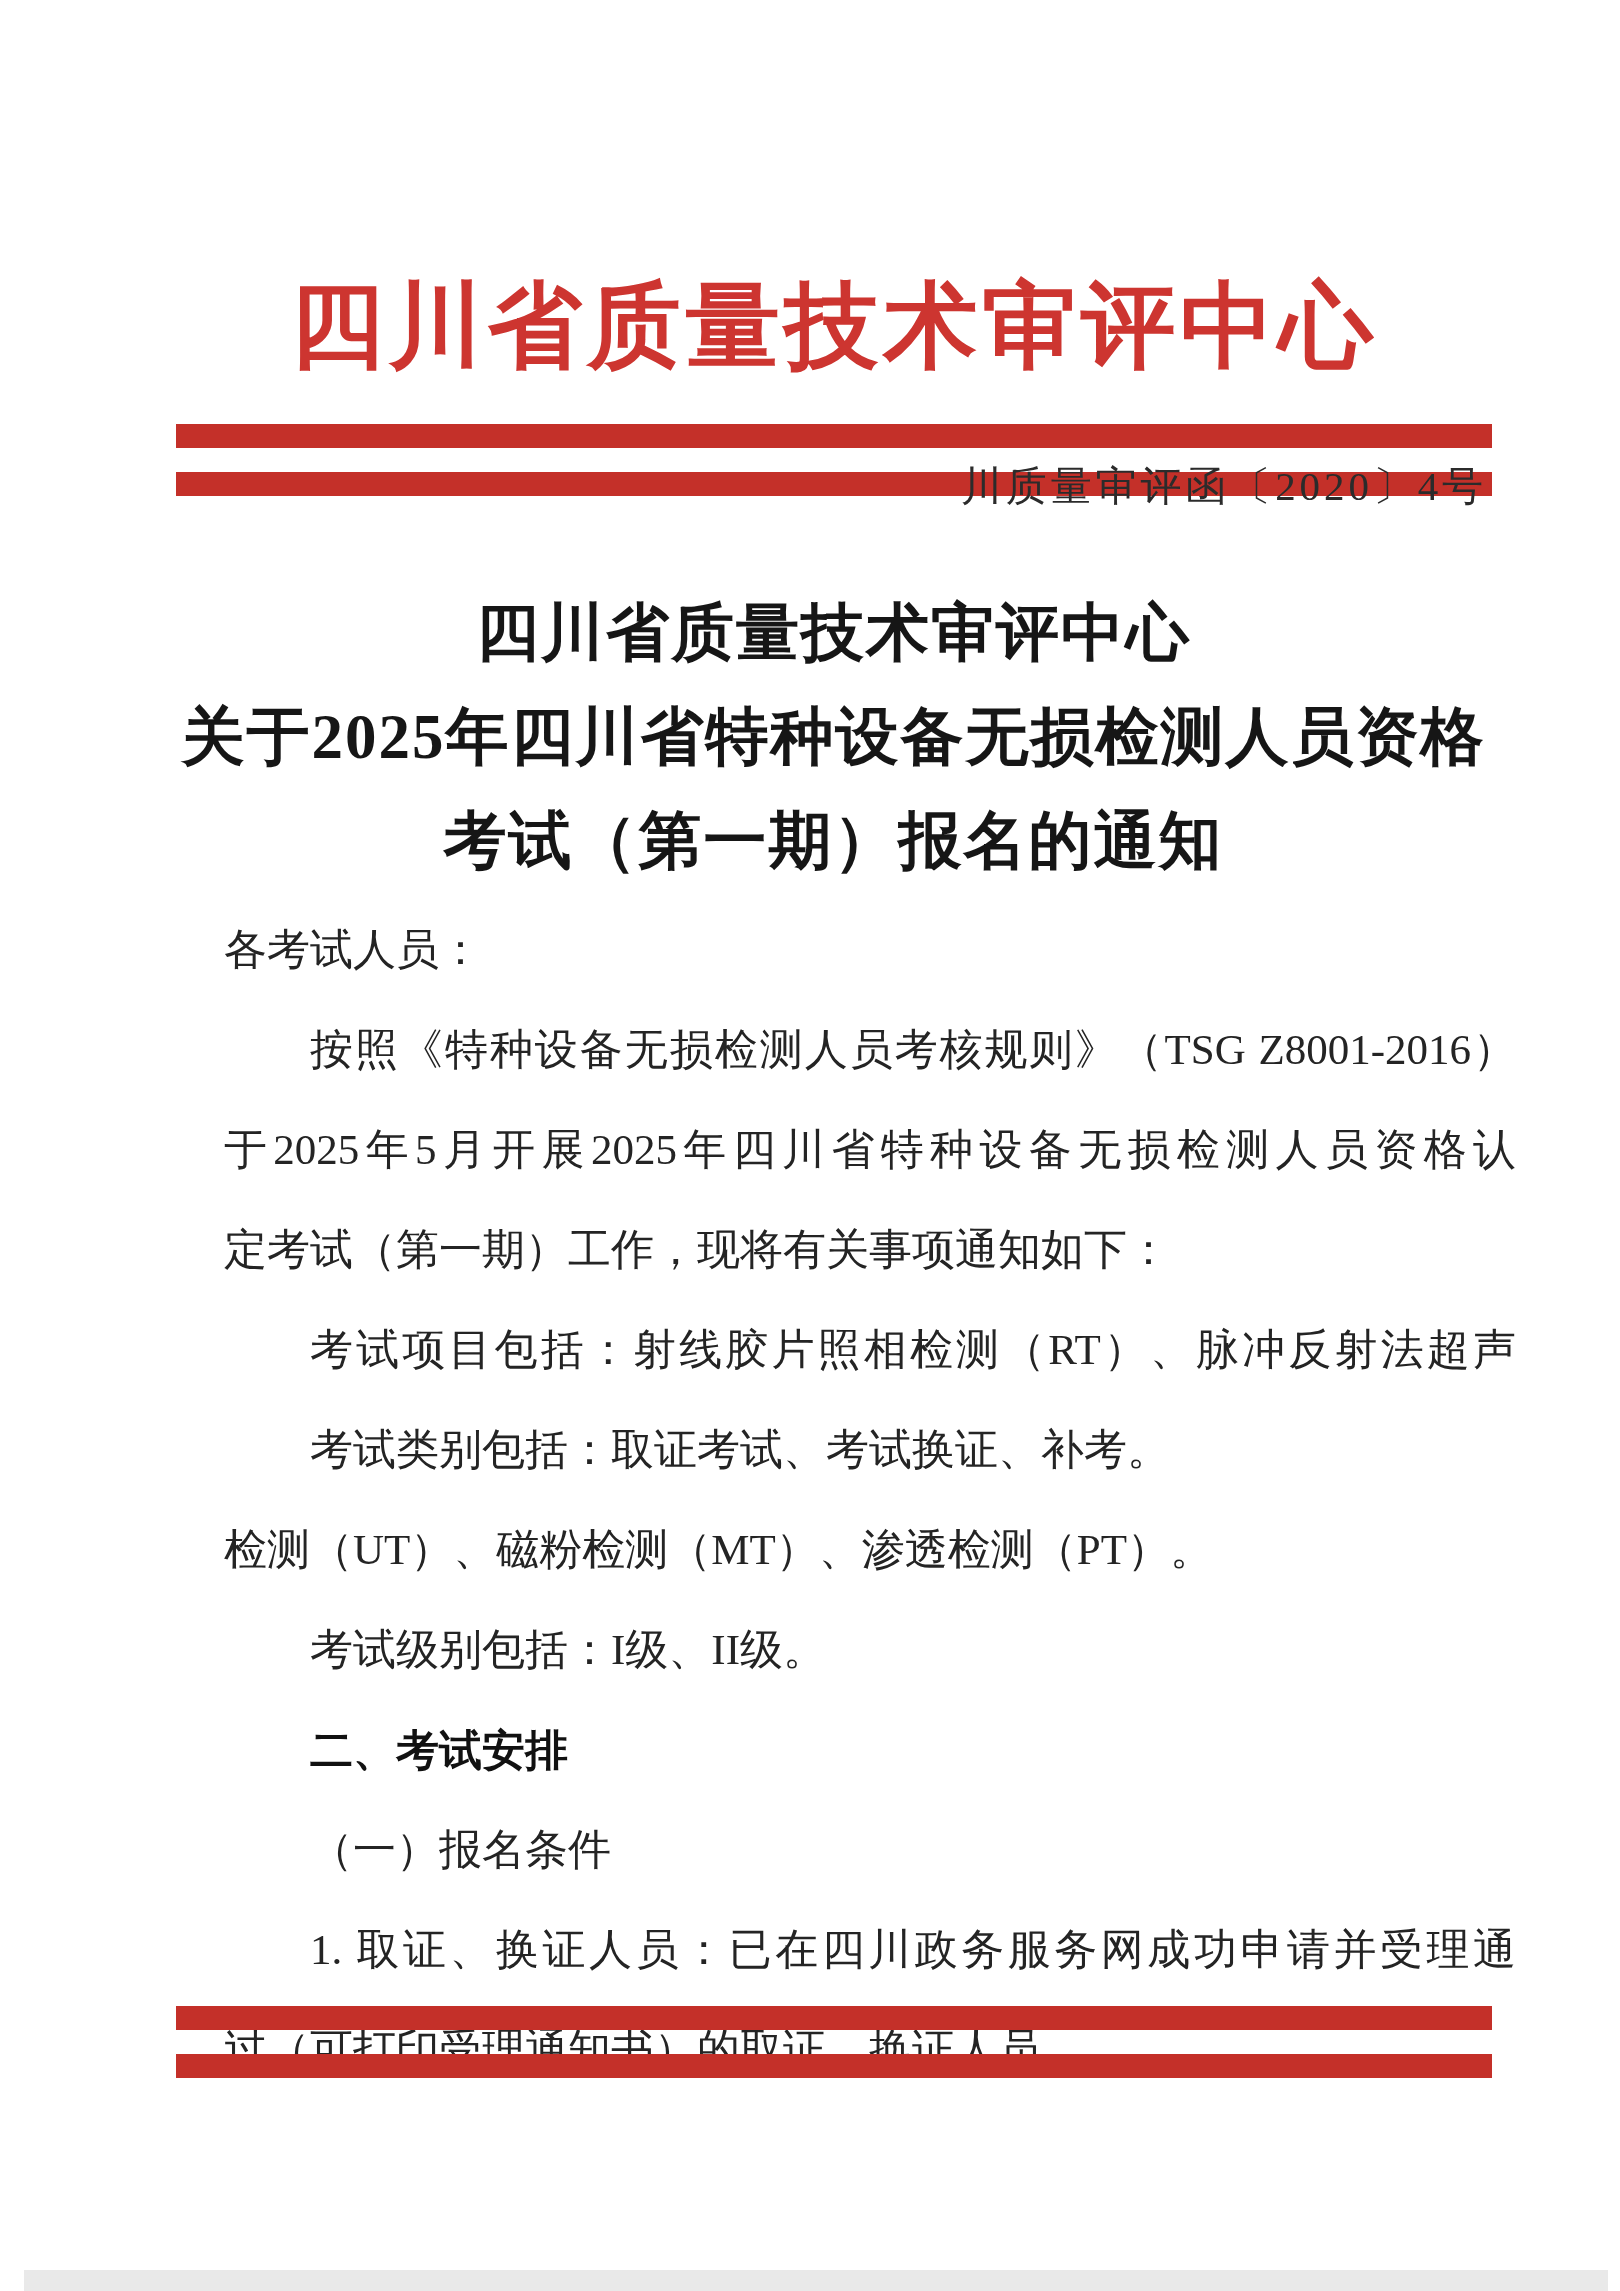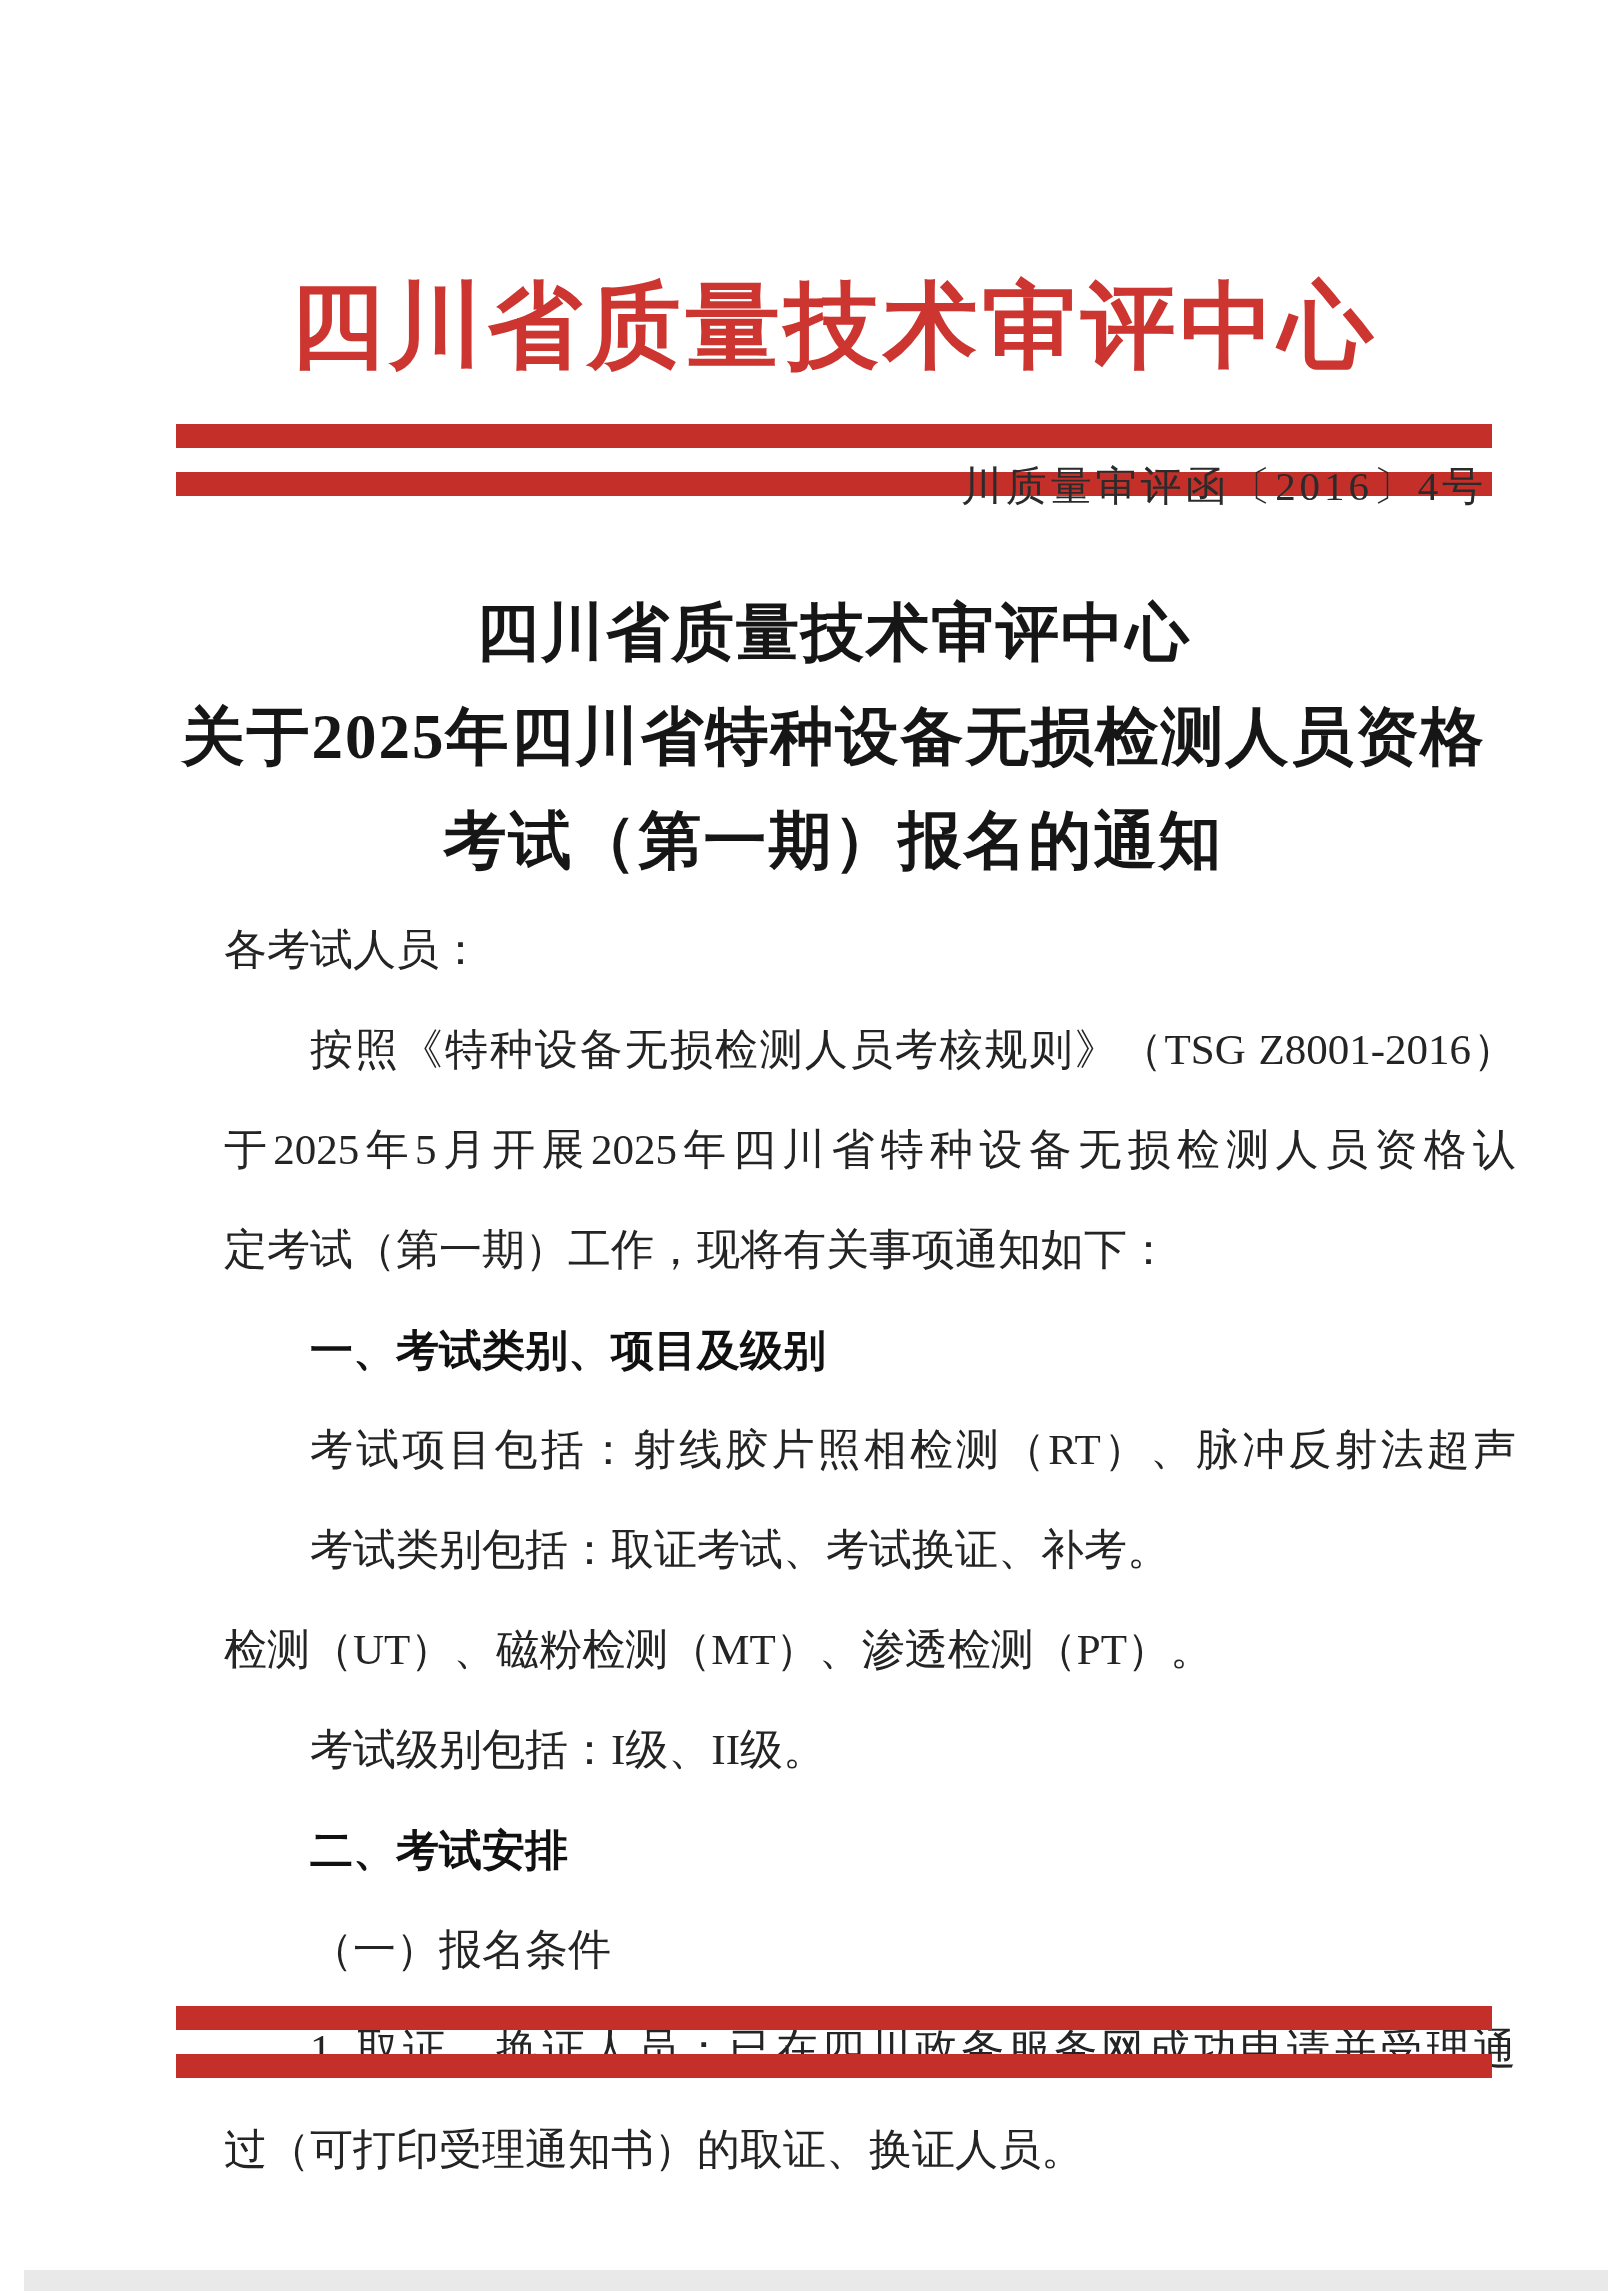--- a/index.html
+++ b/index.html
@@ -107,34 +107,33 @@
 <div class="page">
 
   <div class="letterhead">四川省质量技术审评中心</div>
 
   <div class="rule-top">
     <div class="thick"></div>
     <div class="gap"></div>
     <div class="thin"></div>
   </div>
 
-  <div class="doc-number">川质量审评函〔2016〕4号</div>
+  <div class="doc-number">川质量审评函〔2020〕4号</div>
 
   <div class="title-block">
     <div class="title-line">四川省质量技术审评中心</div>
     <div class="title-line">关于2025年四川省特种设备无损检测人员资格</div>
     <div class="title-line">考试（第一期）报名的通知</div>
   </div>
 
   <div class="body-block" id="body-lines">
       <div class="body-line">各考试人员：</div>
       <div class="body-line indent justify">按照《特种设备无损检测人员考核规则》（TSG Z8001-2016）</div>
       <div class="body-line justify">于2025年5月开展2025年四川省特种设备无损检测人员资格认</div>
       <div class="body-line">定考试（第一期）工作，现将有关事项通知如下：</div>
-      <div class="body-line indent hei">一、考试类别、项目及级别</div>
       <div class="body-line indent justify">考试项目包括：射线胶片照相检测（RT）、脉冲反射法超声</div>
       <div class="body-line indent">考试类别包括：取证考试、考试换证、补考。</div>
       <div class="body-line">检测（UT）、磁粉检测（MT）、渗透检测（PT）。</div>
       <div class="body-line indent">考试级别包括：I级、II级。</div>
       <div class="body-line indent hei">二、考试安排</div>
       <div class="body-line indent">（一）报名条件</div>
       <div class="body-line indent justify">1. 取证、换证人员：已在四川政务服务网成功申请并受理通</div>
       <div class="body-line">过（可打印受理通知书）的取证、换证人员。</div>
     </div>
 

